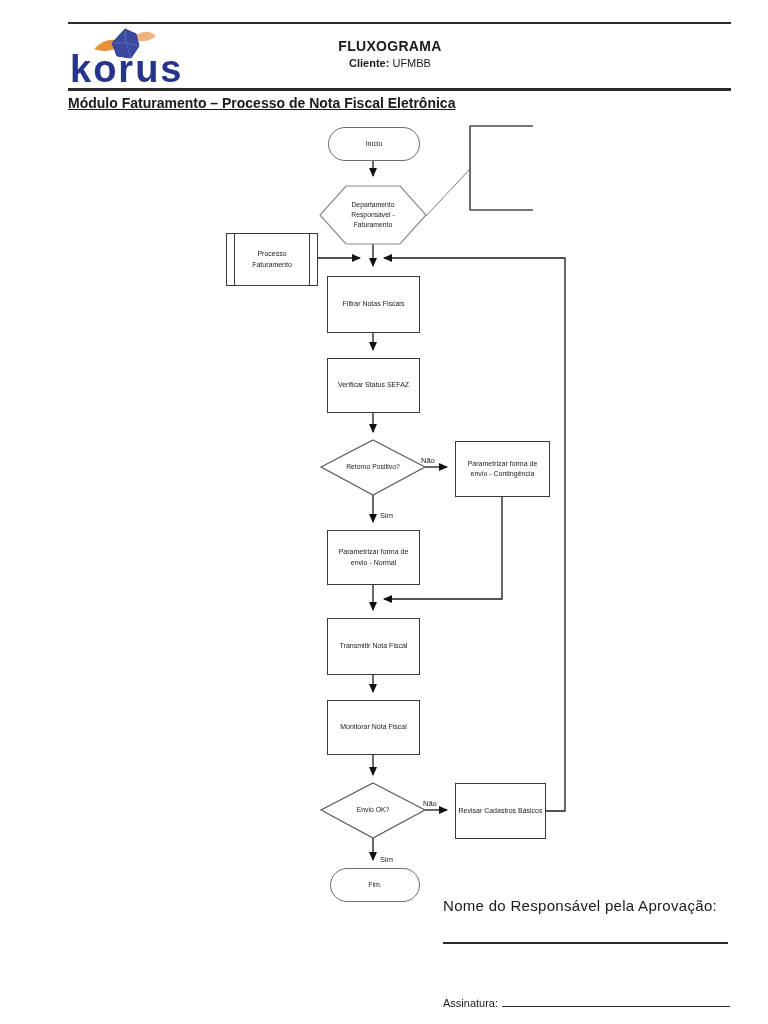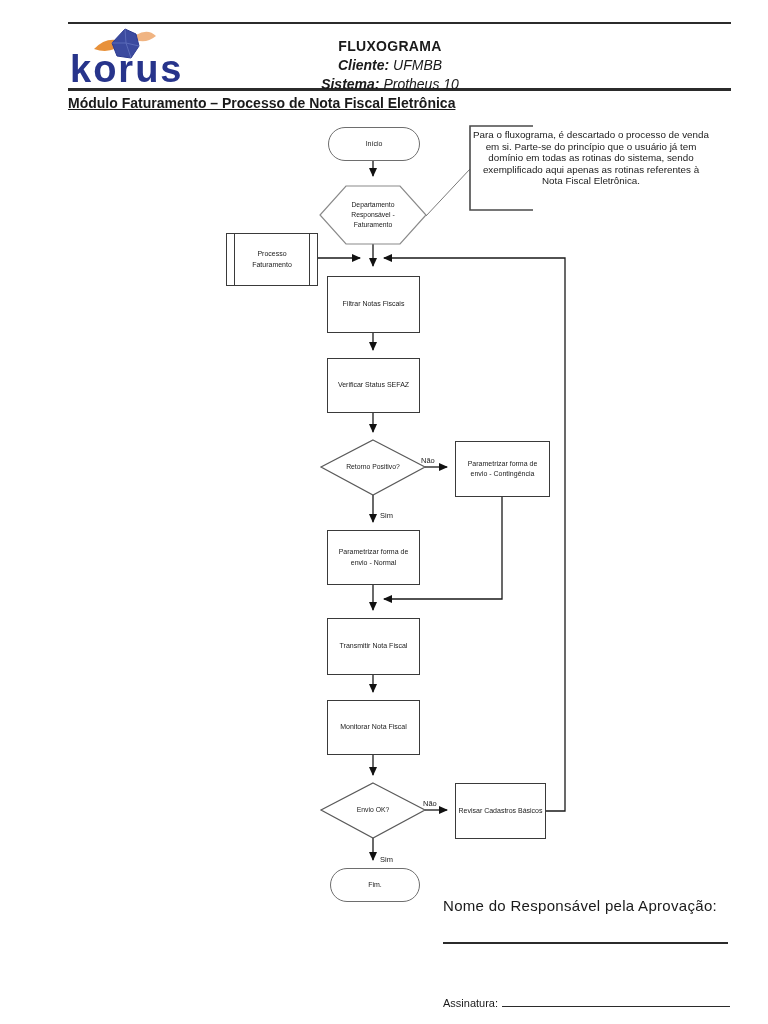--- a/index.html
+++ b/index.html
@@ -5,21 +5,21 @@
   html,body{margin:0;padding:0;background:#ffffff;}
   .page{position:relative;width:736px;height:1024px;background:#fff;
         font-family:"Liberation Sans",sans-serif;overflow:hidden;color:#1a1a1a;}
   .abs{position:absolute;}
   .rule{position:absolute;background:#2b2b2b;height:2px;}
   
   .logo-text{position:absolute;left:70px;top:50px;font-size:38px;font-weight:700;
              color:#27348b;letter-spacing:2px;line-height:1;}
   .title-block{position:absolute;left:150px;top:38px;width:480px;text-align:center;}
   .doc-title{font-size:14px;font-weight:700;letter-spacing:.3px;}
-  .doc-sub{font-size:14px;margin-top:3px;font-style:italic;}
+  .doc-sub{font-size:11px;margin-top:3px;}
   .doc-sub b{font-weight:700;}
   .subtitle{position:absolute;left:68px;top:95px;font-size:14px;font-weight:700;
             text-decoration:underline;}
   
   .node{position:absolute;display:flex;align-items:center;justify-content:center;
         text-align:center;font-size:7px;line-height:1.45;color:#1a1a1a;z-index:2;}
   .rect{border:1.4px solid #3a3a3a;background:#fff;box-sizing:border-box;}
   .stadium{border:1.3px solid #6e6e6e;background:#fff;border-radius:17px;box-sizing:border-box;}
   .pre{white-space:pre-line;}
   .bar{position:absolute;top:0;bottom:0;width:1.4px;background:#3a3a3a;}
@@ -51,24 +51,20 @@
     <path d="M33,2 L34,16 L47,19 M34,16 L39,31 M34,16 L20,16" stroke="#5a6ab8" stroke-width="1" fill="none"></path>
   </svg>
   <div class="logo-text">korus</div>
 
   <div class="title-block">
     <div class="doc-title">FLUXOGRAMA</div>
     <div class="doc-sub">
       <b>Cliente:</b>
       <span>UFMBB</span>
     </div>
-    <div class="doc-sub">
-      <b>Sistema:</b>
-      <span>Protheus 10</span>
-    </div>
   </div>
 
   <div class="subtitle">Módulo Faturamento – Processo de Nota Fiscal Eletrônica</div>
 
   <svg class="wire" width="768" height="1024" viewBox="0 0 768 1024">
     <defs>
       <marker id="ah" markerWidth="10" markerHeight="9" refX="8" refY="4" orient="auto" markerUnits="userSpaceOnUse">
         <path d="M0,0 L9,4 L0,8 Z" fill="#111"></path>
       </marker>
     </defs>
@@ -88,21 +84,20 @@
       <path d="M425 810 H447" marker-end="url(#ah)"></path>
       <path d="M373 838 V860" marker-end="url(#ah)"></path>
     </g>
     <path d="M426 216 L470 169" stroke="#7a7a7a" stroke-width="1" fill="none"></path>
     <path d="M533 126 H470 V210 H533" stroke="#4a4a4a" stroke-width="1.6" fill="none"></path>
     <polygon points="346,186 400,186 426,215 400,244 346,244 320,215" fill="#ffffff" stroke="#8a8a8a" stroke-width="1.2"></polygon>
     <polygon points="373,440 425,467 373,495 321,467" fill="#ffffff" stroke="#5a5a5a" stroke-width="1.2"></polygon>
     <polygon points="373,783 425,810 373,838 321,810" fill="#ffffff" stroke="#5a5a5a" stroke-width="1.2"></polygon>
   </svg>
 
-  <div class="annotation">Para o fluxograma, é descartado o processo de venda em si. Parte-se do princípio que o usuário já tem domínio em todas as rotinas do sistema, sendo exemplificado aqui apenas as rotinas referentes à Nota Fiscal Eletrônica.</div>
 
   <div class="node stadium" style="left:328px;top:127px;width:92px;height:34px;">Início</div>
   <div class="node stadium" style="left:330px;top:868px;width:90px;height:34px;">Fim.</div>
 
   <div class="shape-label pre" style="left:322px;top:192px;width:102px;height:46px;">Departamento
 Responsável -
 Faturamento</div>
 
   <div class="node rect pre" style="left:226px;top:233px;width:92px;height:53px;">
     <div class="bar" style="left:7px;"></div>

